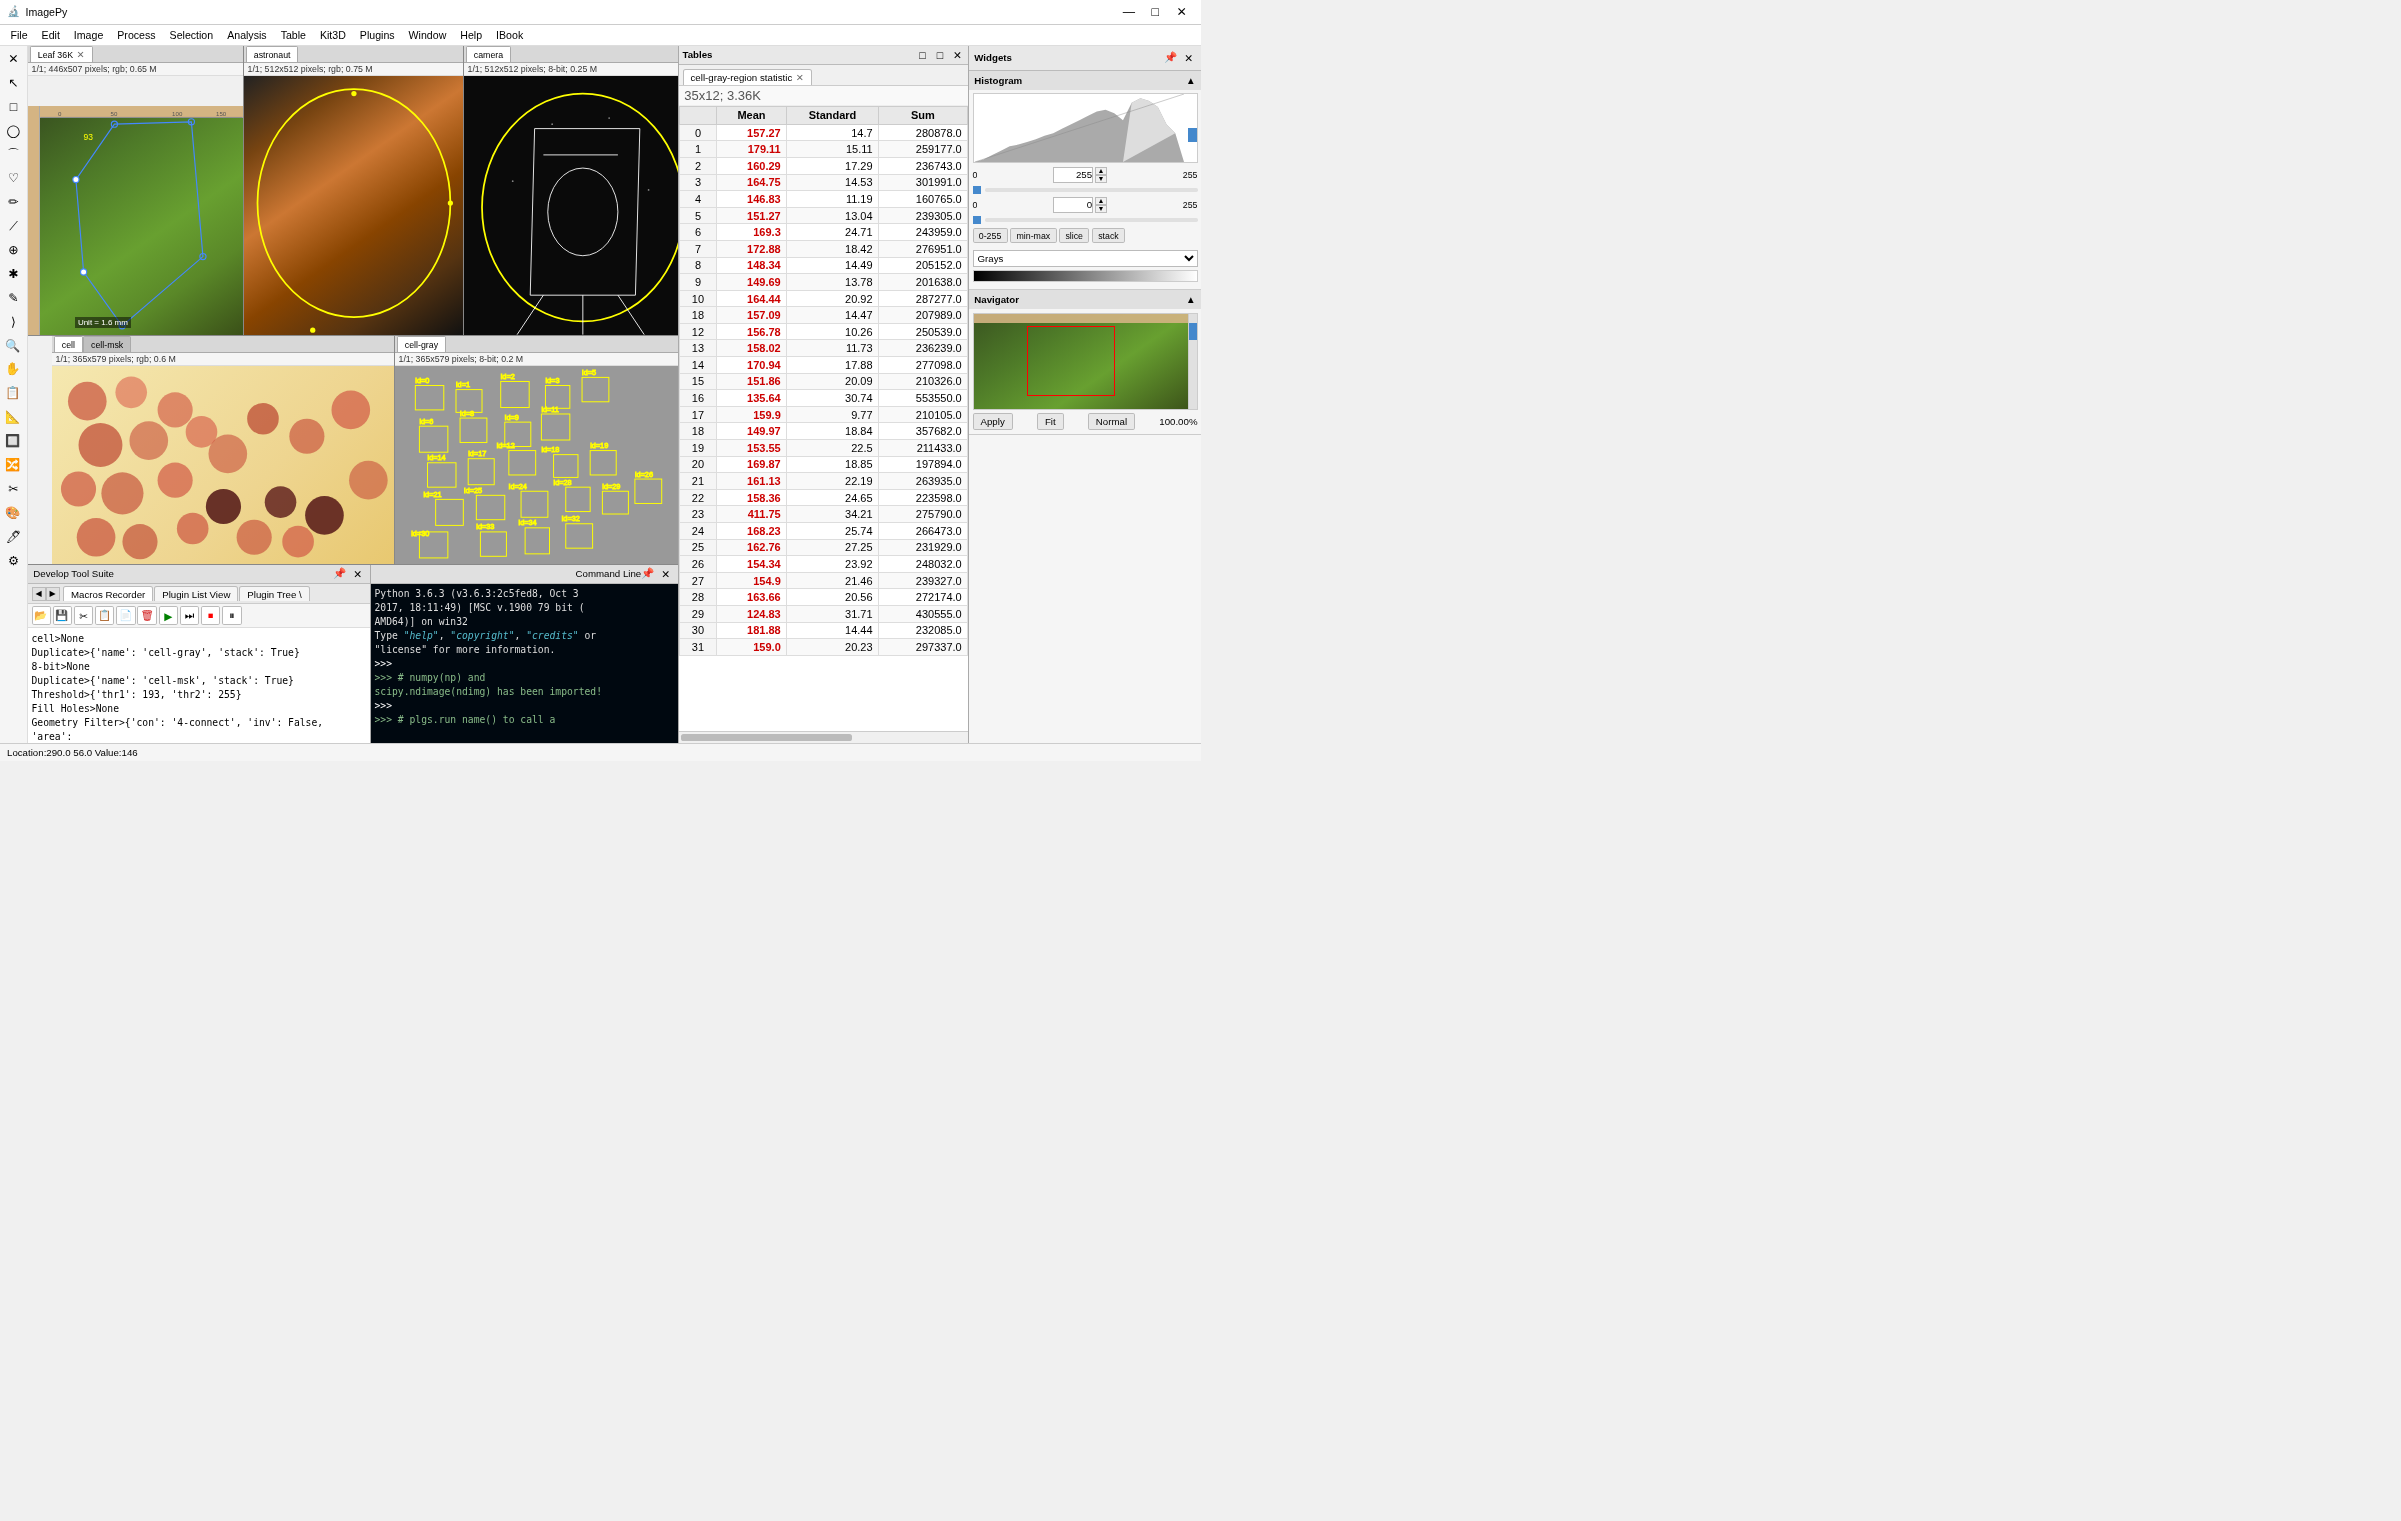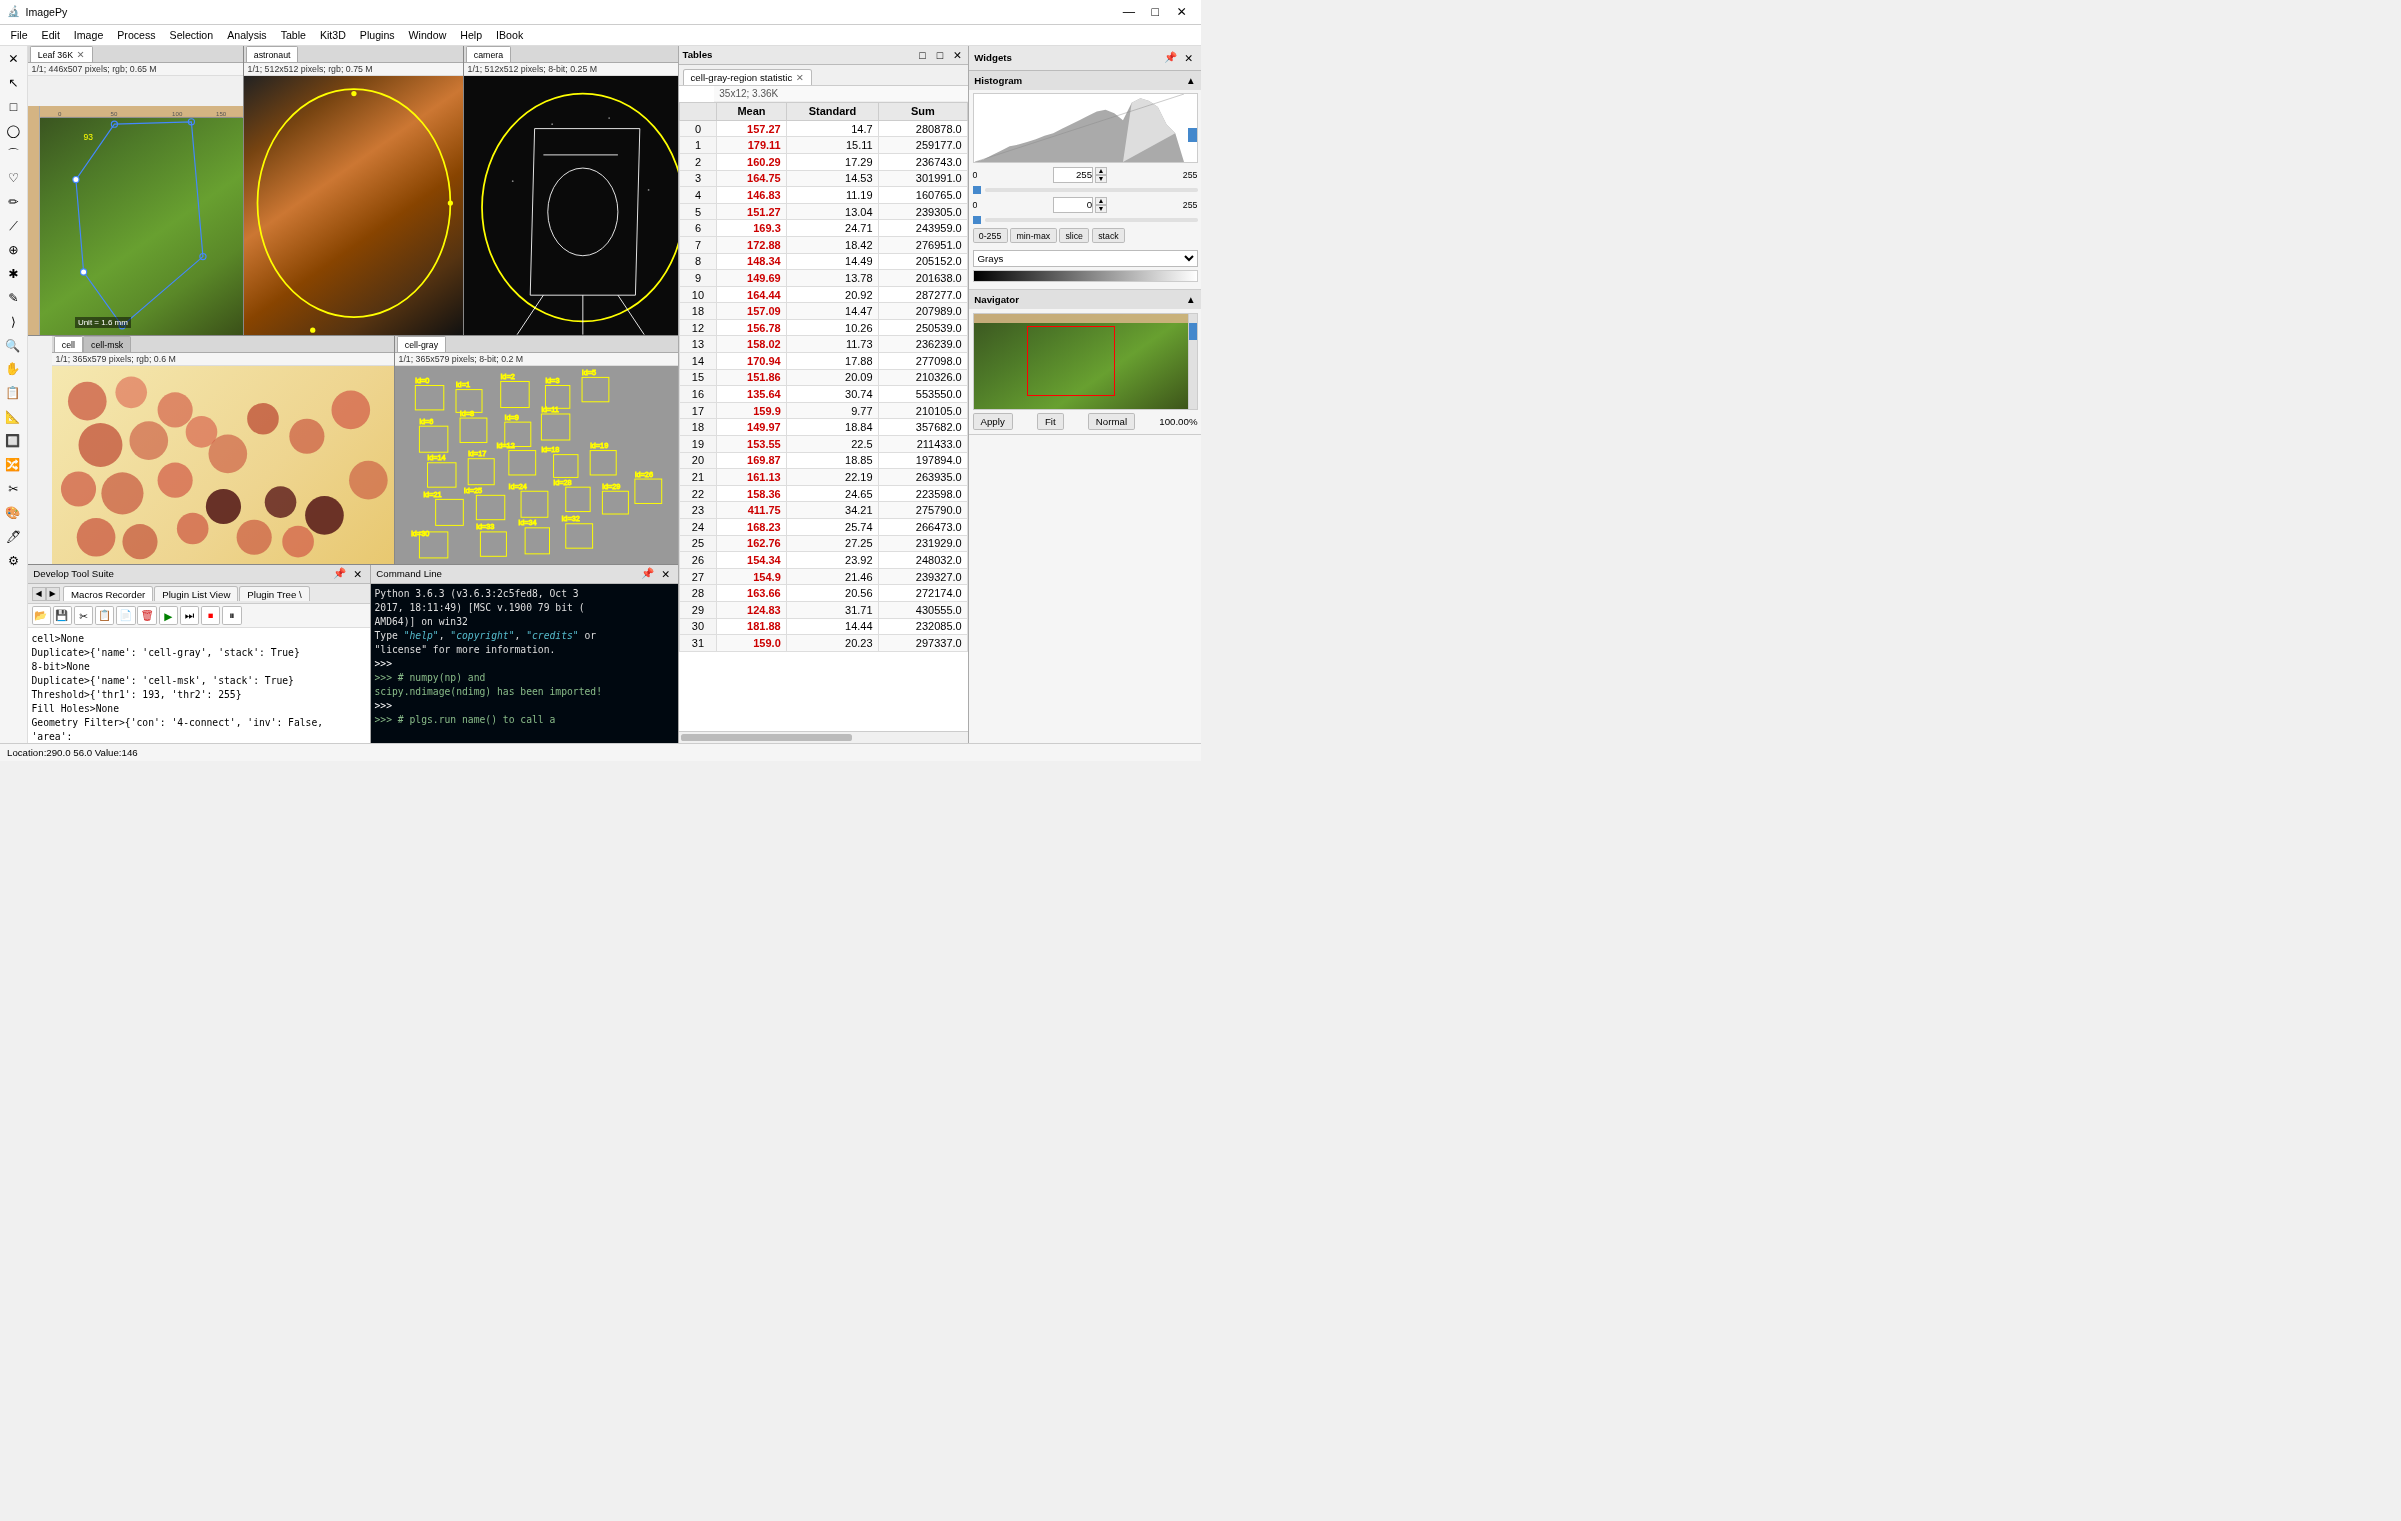--- a/index.html
+++ b/index.html
@@ -14,40 +14,40 @@
     
     .menubar { display: flex; align-items: center; background: #fff; border-bottom: 0.9px solid #ddd; height: 21px; padding: 0 3.5px; }
     .menubar-item { padding: 1.8px 7px; cursor: pointer; font-size: 10.6px; border-radius: 1.8px; }
 
     
     .left-toolbar { width: 28px; background: #f5f5f5; border-right: 0.9px solid #ddd; display: flex; flex-direction: column; align-items: center; padding: 1.8px 0; gap: 0.9px; }
     .tool-btn { width: 23px; height: 23px; border: 0.9px solid transparent; background: transparent; cursor: pointer; display: flex; align-items: center; justify-content: center; font-size: 12.3px; border-radius: 1.8px; }
     .tables-header { background: #e8e8e8; border-bottom: 0.9px solid #bbb; padding: 1.8px 3.5px; display: flex; align-items: center; justify-content: space-between; height: 19.4px; }
     .tables-tab-bar { display: flex; background: #f0f0f0; border-bottom: 0.9px solid #ccc; height: 21px; align-items: flex-end; padding: 0 3.5px; }
     .tables-tab { padding: 1.8px 7px; background: #fff; border: 0.9px solid #bbb; border-bottom: none; font-size: 9.7px; cursor: pointer; border-radius: 2.6px 2.6px 0 0; display: flex; align-items: center; gap: 3.5px; }
-    .tables-info { font-size: 10px; color: #555; padding: 1.8px 5.3px; background: #f9f9f9; border-bottom: 0.9px solid #eee; margin-left: 35px; }
+    .tables-info { font-size: 13px; color: #555; padding: 1.8px 5.3px; background: #f9f9f9; border-bottom: 0.9px solid #eee; }
     .table-container { flex: 1; overflow-y: auto; overflow-x: hidden; }
     .data-table { width: 100%; border-collapse: collapse; font-size: 11px; }
     .data-table th { background: #e8e8e8; border: 0.9px solid #ccc; padding: 2.6px 5.3px; text-align: center; font-weight: bold; position: sticky; top: 0; }
     .data-table td { border: 0.9px solid #ddd; padding: 1.8px 5.3px; text-align: right; white-space: nowrap; }
     .data-table td:first-child { text-align: center; background: #f5f5f5; font-weight: normal; }
     .data-table td.red-val { color: #cc0000; font-weight: bold; }
     .data-table tr:nth-child(even) { background: #f9f9f9; }
     .table-scrollbar-h { height: 12.3px; background: #f0f0f0; border-top: 0.9px solid #ccc; display: flex; align-items: center; padding: 0 1.8px; }
     .develop-header { background: #e0e0e0; border-bottom: 0.9px solid #bbb; padding: 1.8px 5.3px; display: flex; align-items: center; justify-content: space-between; height: 19.4px; }
     .develop-tabs { display: flex; background: #e8e8e8; border-bottom: 0.9px solid #ccc; height: 21px; align-items: flex-end; padding: 0 3.5px; }
     .develop-tab { padding: 1.8px 7px; background: #f5f5f5; border: 0.9px solid #bbb; border-bottom: none; font-size: 9.7px; cursor: pointer; border-radius: 2.6px 2.6px 0 0; margin-right: 0.9px; }
     .develop-tab.active { background: #fff; }
     .develop-toolbar { display: flex; align-items: center; padding: 1.8px 3.5px; gap: 1.8px; border-bottom: 0.9px solid #ddd; background: #f5f5f5; }
     .dev-btn { width: 19.4px; height: 19.4px; border: 0.9px solid #bbb; background: #fff; cursor: pointer; display: flex; align-items: center; justify-content: center; font-size: 10.6px; border-radius: 1.8px; }
     .dev-btn.red { color: #cc0000; }
     .dev-btn.green { color: #00aa00; }
     .develop-content { flex: 1; overflow-y: auto; background: #fff; font-family: monospace; font-size: 9.7px; padding: 3.5px; }
     .develop-content div { line-height: 14px; }
-    .cmd-header { background: #e0e0e0; border-bottom: 0.9px solid #bbb; padding: 1.8px 5.3px; display: flex; align-items: center; justify-content: space-between; height: 19.4px; }
+    .cmd-header { background: #e0e0e0; border-bottom: 0.9px solid #bbb; padding: 1.8px 5.3px; display: flex; align-items: center; justify-content: flex-end; height: 19.4px; }
     .cmd-content { flex: 1; overflow-y: auto; background: #000810; color: #ddd; font-family: monospace; font-size: 9.7px; padding: 3.5px; }
 
     
     .widgets-panel { width: 233px; border-left: 0.9px solid #aaa; background: #f5f5f5; display: flex; flex-direction: column; overflow: hidden; }
     .widgets-header { background: #e8e8e8; border-bottom: 0.9px solid #bbb; padding: 1.8px 5.3px; display: flex; align-items: center; justify-content: space-between; height: 25px; }
     .widget-section { border-bottom: 0.9px solid #ccc; }
     .widget-section-header { display: flex; align-items: center; justify-content: space-between; background: #e0e0e0; padding: 1.8px 5.3px; height: 19.4px; font-weight: bold; font-size: 9.7px; cursor: pointer; }
     .widget-section-content { padding: 3.5px; }
 
     

